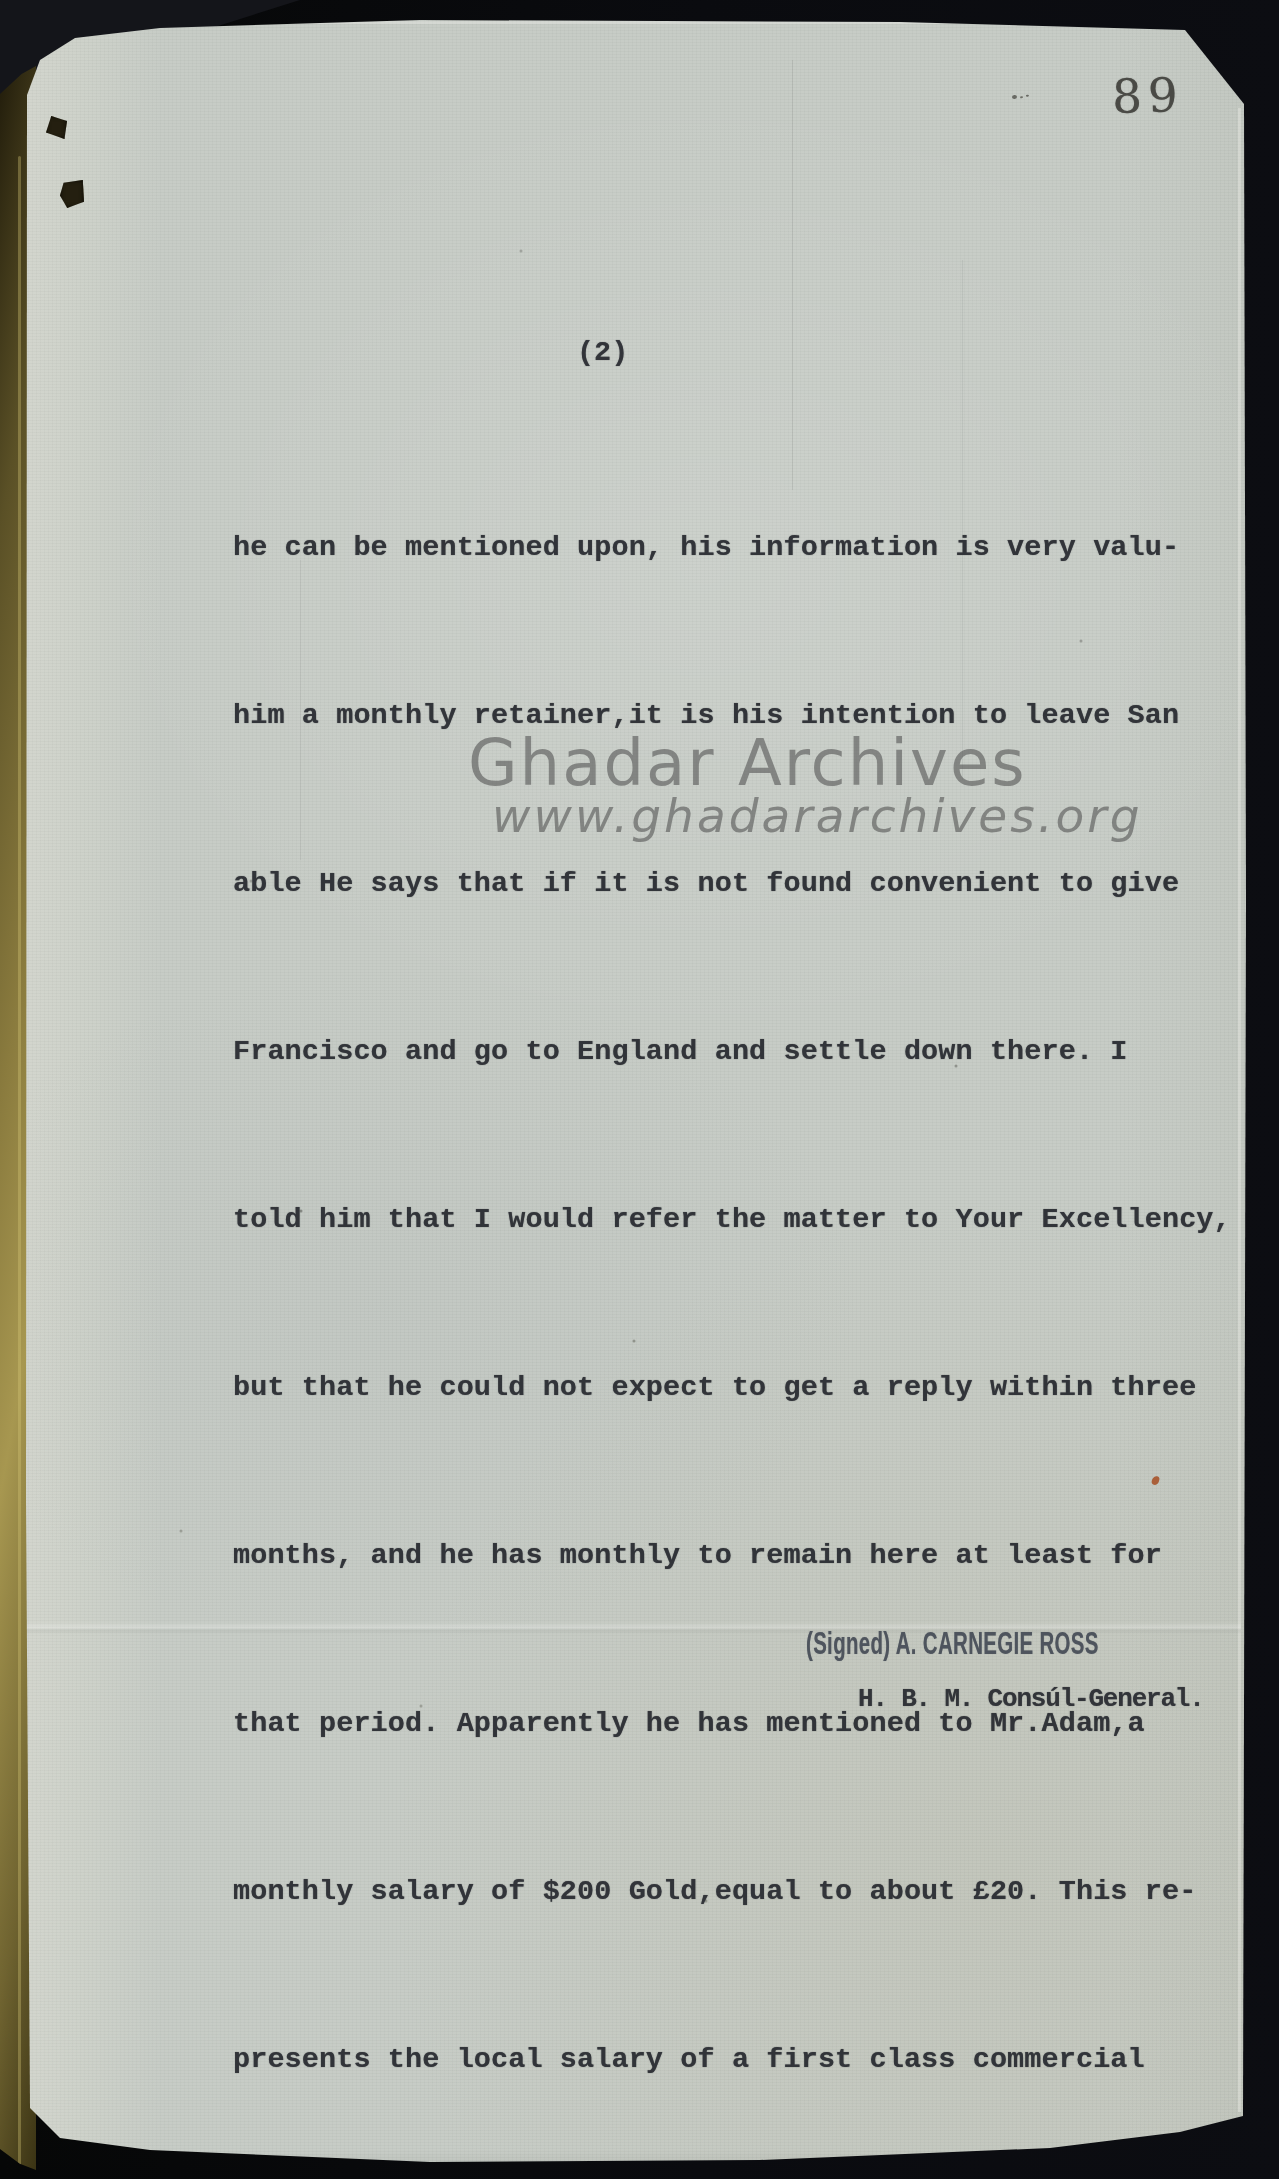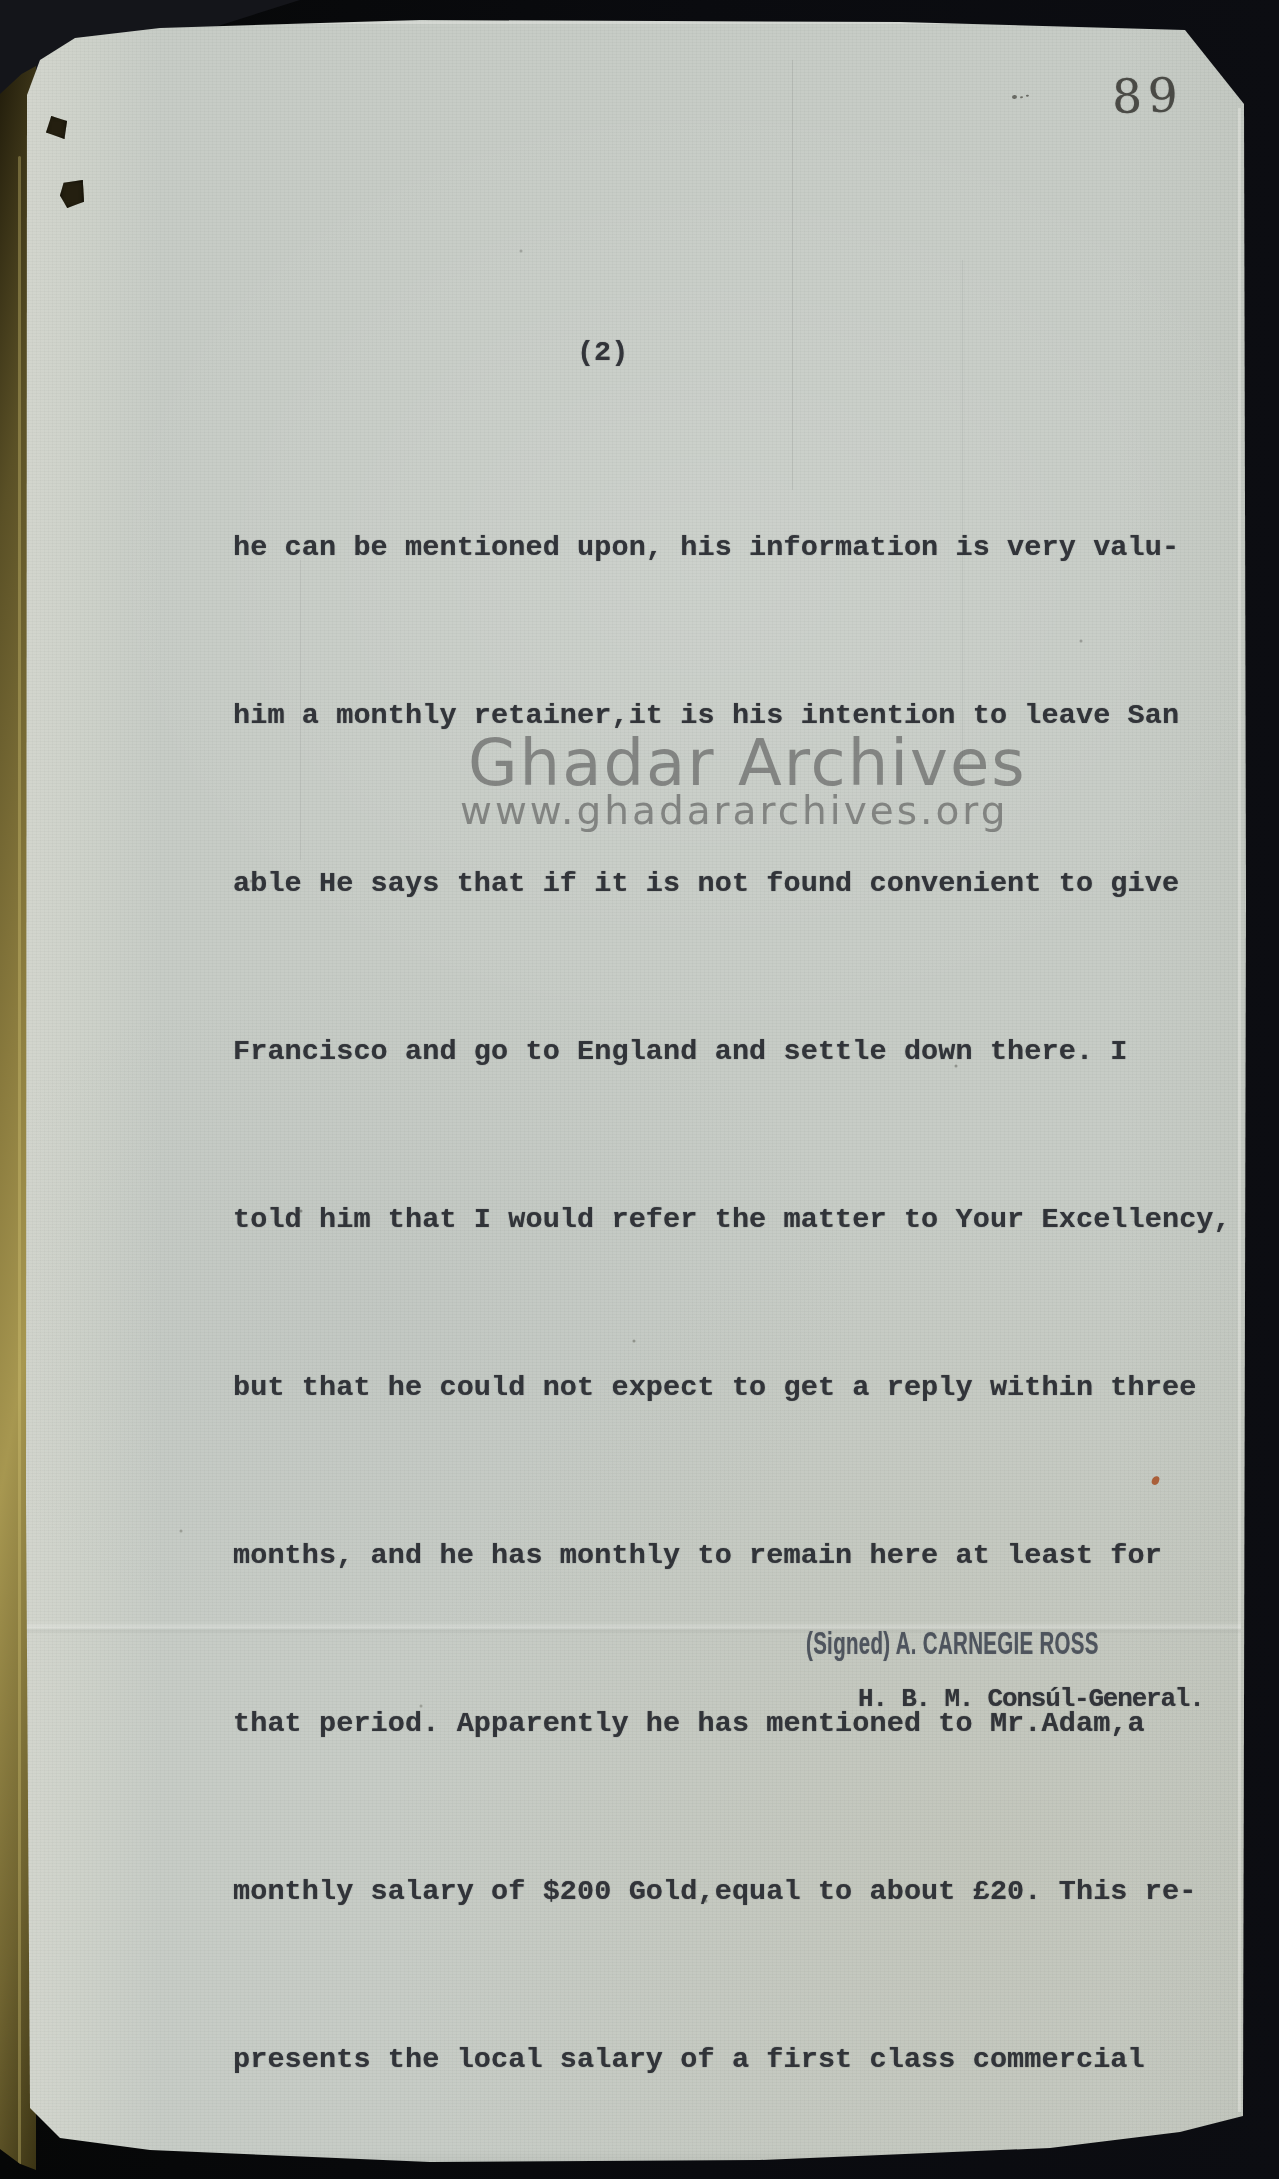--- a/index.html
+++ b/index.html
@@ -72,21 +72,21 @@
     color:rgba(74,80,90,0.92);transform:scaleX(0.66);transform-origin:left top;
     text-shadow:0 0 1px rgba(74,80,90,0.55);
   }
   .sig-title{
     position:absolute;left:858px;top:1684px;z-index:2;white-space:pre;
     font-family:Liberation Mono, monospace;font-weight:700;font-size:26px;letter-spacing:-1.2px;
     color:rgba(45,48,53,0.90);text-shadow:0 0 1px rgba(45,48,53,0.7);
   }
   .wm{position:absolute;z-index:3;white-space:pre;font-family:"DejaVu Sans",sans-serif;color:rgba(72,72,72,0.55);}
   .wm1{left:468px;top:710px;font-size:64px;letter-spacing:2px;margin-top:16px;}
-  .wm2{left:460px;top:788px;font-size:39px;letter-spacing:3px;}
+  .wm2{left:492px;top:788px;font-size:47px;letter-spacing:3px;font-style:italic;}
   .hole{position:absolute;background:#241f10;box-shadow:inset 0 0 5px #000,0 0 0 2px rgba(150,135,72,0.45);}
   .hole1{left:46px;top:116px;width:21px;height:23px;clip-path:polygon(25% 0,100% 22%,88% 100%,0 72%);}
   .hole2{left:60px;top:180px;width:24px;height:28px;clip-path:polygon(15% 10%,95% 0,100% 78%,30% 100%,0 55%);}
   .crease{
     position:absolute;left:27px;top:1622px;width:1214px;height:12px;opacity:.7;
     background:linear-gradient(180deg,transparent,rgba(255,255,255,0.35) 45%,rgba(90,95,90,0.12) 72%,transparent);
   }
   .scratch{position:absolute;width:1px;background:rgba(55,60,58,0.10);}
   .s1{left:792px;top:60px;height:430px;}
   .s2{left:962px;top:260px;height:520px;background:rgba(55,60,58,0.08);}

